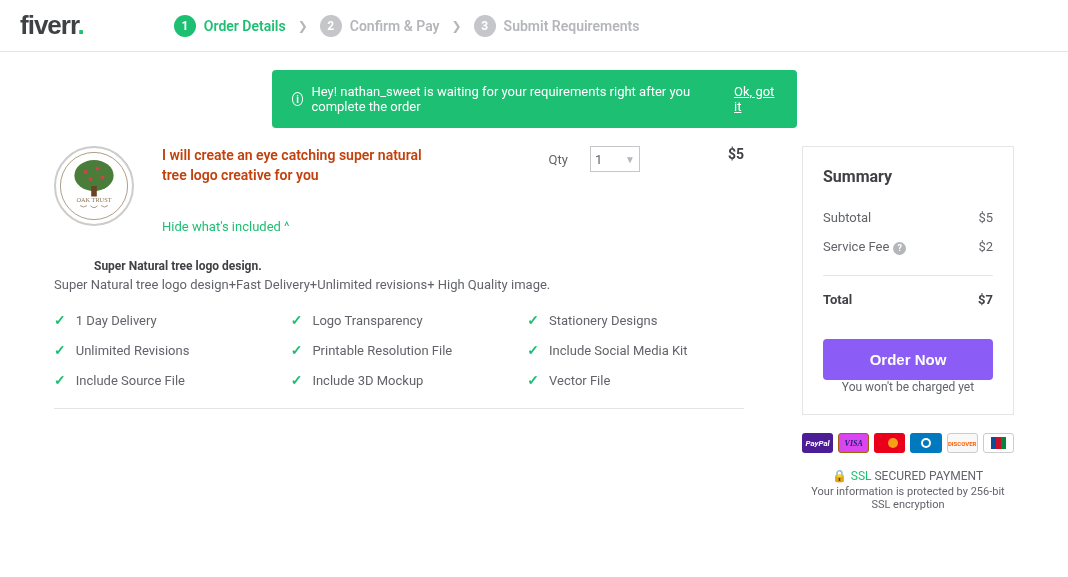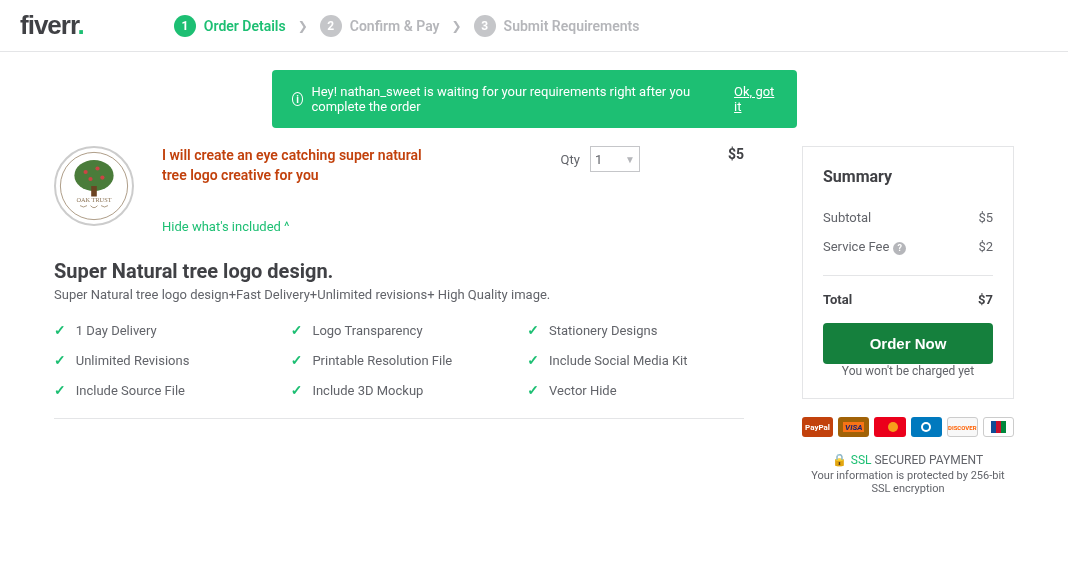--- a/index.html
+++ b/index.html
@@ -22,45 +22,45 @@
 .container { max-width: 1000px; margin: 0 auto; padding: 0 20px; display: flex; gap: 30px; align-items: flex-start; }
 .main { flex: 1; }
 .page-title { font-size: 26px; font-weight: 700; color: #404145; margin-bottom: 28px; }
 
 .gig-row { display: flex; align-items: flex-start; gap: 28px; margin-bottom: 24px; }
 .gig-img { width: 80px; height: 80px; border-radius: 50%; border: 2px solid #ccc; display: flex; align-items: center; justify-content: center; overflow: hidden; position: relative; }
 .gig-img svg { width: 70px; height: 70px; }
 .gig-info { flex: 1; }
 .gig-title { font-size: 14px; font-weight: 600; color: #c2410c; line-height: 1.4; max-width: 280px; }
 .hide-link { color: #1dbf73; font-size: 13px; margin-top: 34px; display: inline-block; cursor: pointer; }
-.qty-block { display: flex; align-items: center; gap: 10px; }
+.qty-block { display: flex; align-items: center; gap: 22px; }
 .qty-label { font-size: 13px; color: #62646a; }
 .qty-select { width: 50px; height: 26px; border: 1px solid #c5c6c9; font-size: 13px; padding: 2px 4px; color: #62646a; background: #fff; position: relative; display: flex; align-items: center; justify-content: space-between; cursor: pointer; }
 .qty-select .arrow { color: #b5b6ba; font-size: 10px; }
 .price { font-size: 14px; font-weight: 700; margin-left: 60px; }
 
-.section-title { font-size: 20px; font-weight: 700; margin-bottom: 4px; }
+.section-title { font-size: 12px; font-weight: 700; margin-bottom: 4px; margin-left: 40px; }
 .section-sub { font-size: 13px; color: #62646a; margin-bottom: 20px; }
 .features { display: grid; grid-template-columns: repeat(3, 1fr); gap: 14px 20px; margin-bottom: 20px; padding-bottom: 20px; border-bottom: 1px solid #e4e5e7; }
 .feature { display: flex; align-items: center; gap: 10px; font-size: 13px; color: #62646a; }
 .check { color: #1dbf73; font-weight: 700; font-size: 14px; }
 
 .sidebar { width: 240px; padding-left: 28px; }
 .summary-box { border: 1px solid #e4e5e7; padding: 20px; }
 .summary-title { font-size: 16px; font-weight: 700; margin-bottom: 24px; }
 .summary-row { display: flex; justify-content: space-between; font-size: 13px; color: #62646a; margin-bottom: 14px; gap: 20px; }
 .summary-row.total { font-weight: 700; color: #404145; padding-top: 16px; border-top: 1px solid #e4e5e7; margin-top: 20px; }
 .info-icon { display: inline-block; width: 13px; height: 13px; border-radius: 50%; background: #b5b6ba; color: #fff; font-size: 9px; text-align: center; line-height: 13px; margin-left: 4px; font-weight: 700; }
-.order-btn { width: 100%; background: #15803d; color: #fff; border: none; padding: 12px; font-size: 15px; font-weight: 600; border-radius: 4px; cursor: pointer; margin-top: 2px; }
+.order-btn { width: 100%; background: #8b5cf6; color: #fff; border: none; padding: 12px; font-size: 15px; font-weight: 600; border-radius: 4px; cursor: pointer; margin-top: 18px; }
 .charge-note { text-align: center; font-size: 12px; color: #62646a; }
 
 .payment-icons { display: flex; gap: 5px; margin-top: 18px; justify-content: flex-start; }
 .pay-icon { width: 32px; height: 20px; border-radius: 3px; display: flex; align-items: center; justify-content: center; font-size: 8px; font-weight: 700; color: #fff; }
-.paypal { background: #c2410c; }
-.visa { background: #f97316; border: 5px solid #a16207; color: #1a1f71; font-style: italic; }
+.paypal { background: #4c1d95; font-style: italic; }
+.visa { background: #d946ef; border: 1px solid #a16207; color: #1a1f71; font-style: italic; font-family: Liberation Serif, serif; }
 .mc { background: #eb001b; }
 .diners { background: #0079be; }
 .discover { background: #f8f8f8; border: 1px solid #ccc; color: #ff6000; font-size: 6px; }
 .jcb { background: #fff; border: 1px solid #ccc; }
 .jcb span { display: inline-block; width: 5px; height: 12px; }
 
 .ssl-text { text-align: center; font-size: 11px; color: #62646a; margin-top: 16px; }
 .ssl-line1 { margin-bottom: 2px; font-size: 12px; }
 .lock { color: #1dbf73; }
 
@@ -159,21 +159,21 @@
       <div class="feature">
           <span class="check">✓</span>
           <span>Include Source File</span>
         </div>
       <div class="feature">
           <span class="check">✓</span>
           <span>Include 3D Mockup</span>
         </div>
       <div class="feature">
           <span class="check">✓</span>
-          <span>Vector Hide</span>
+          <span>Vector File</span>
         </div>
     </div>
   </div>
 
   <div class="sidebar">
     <div class="summary-box">
       <div class="summary-title">Summary</div>
       <div class="summary-row">
         <span>Subtotal</span>
         <span>$5</span>

